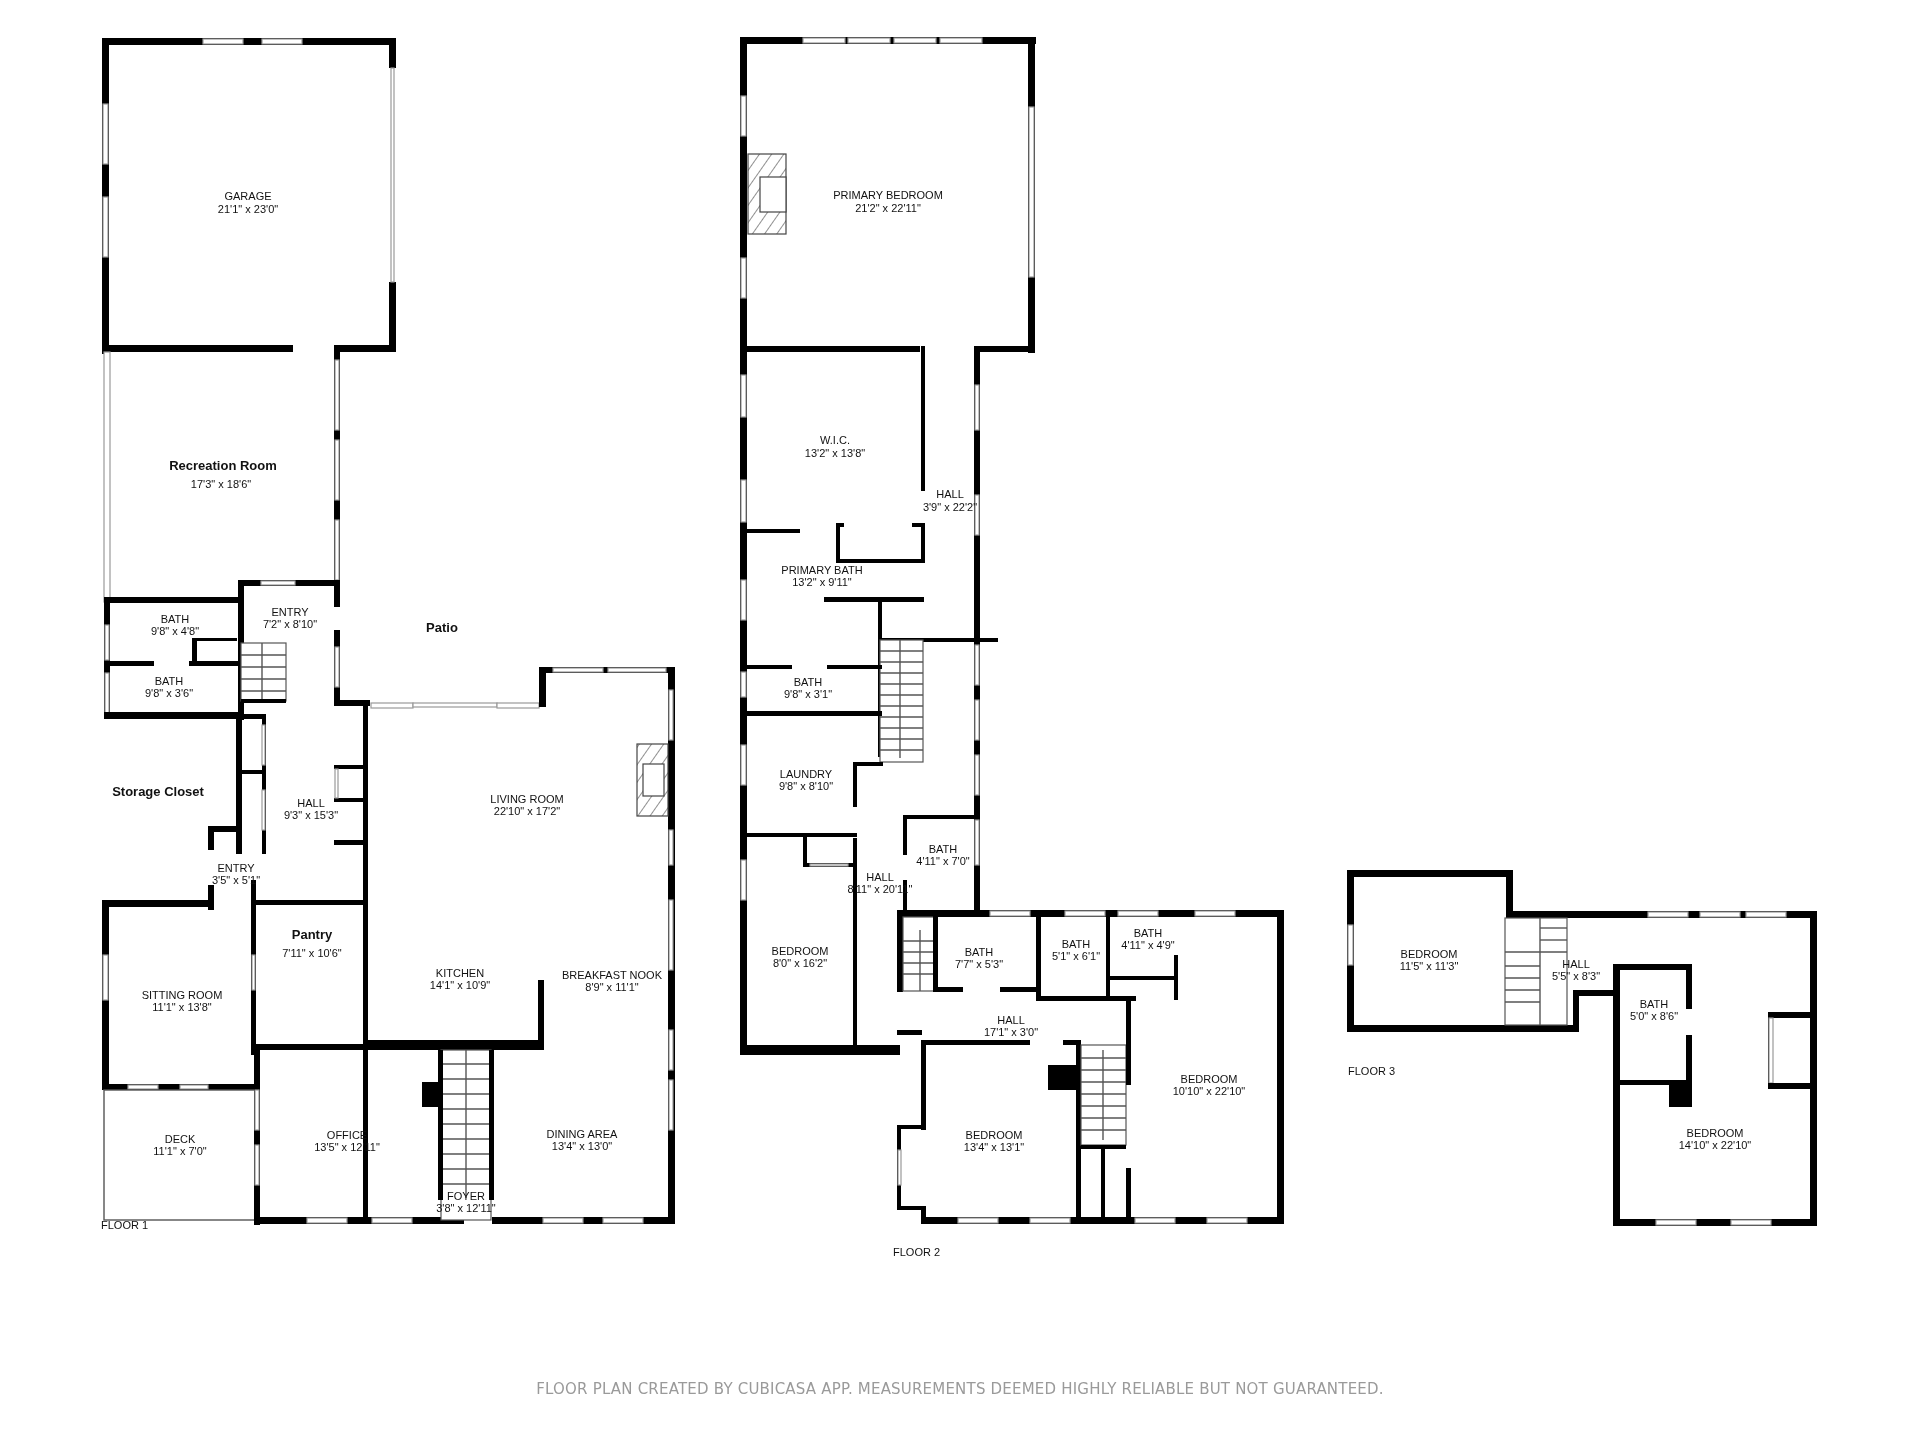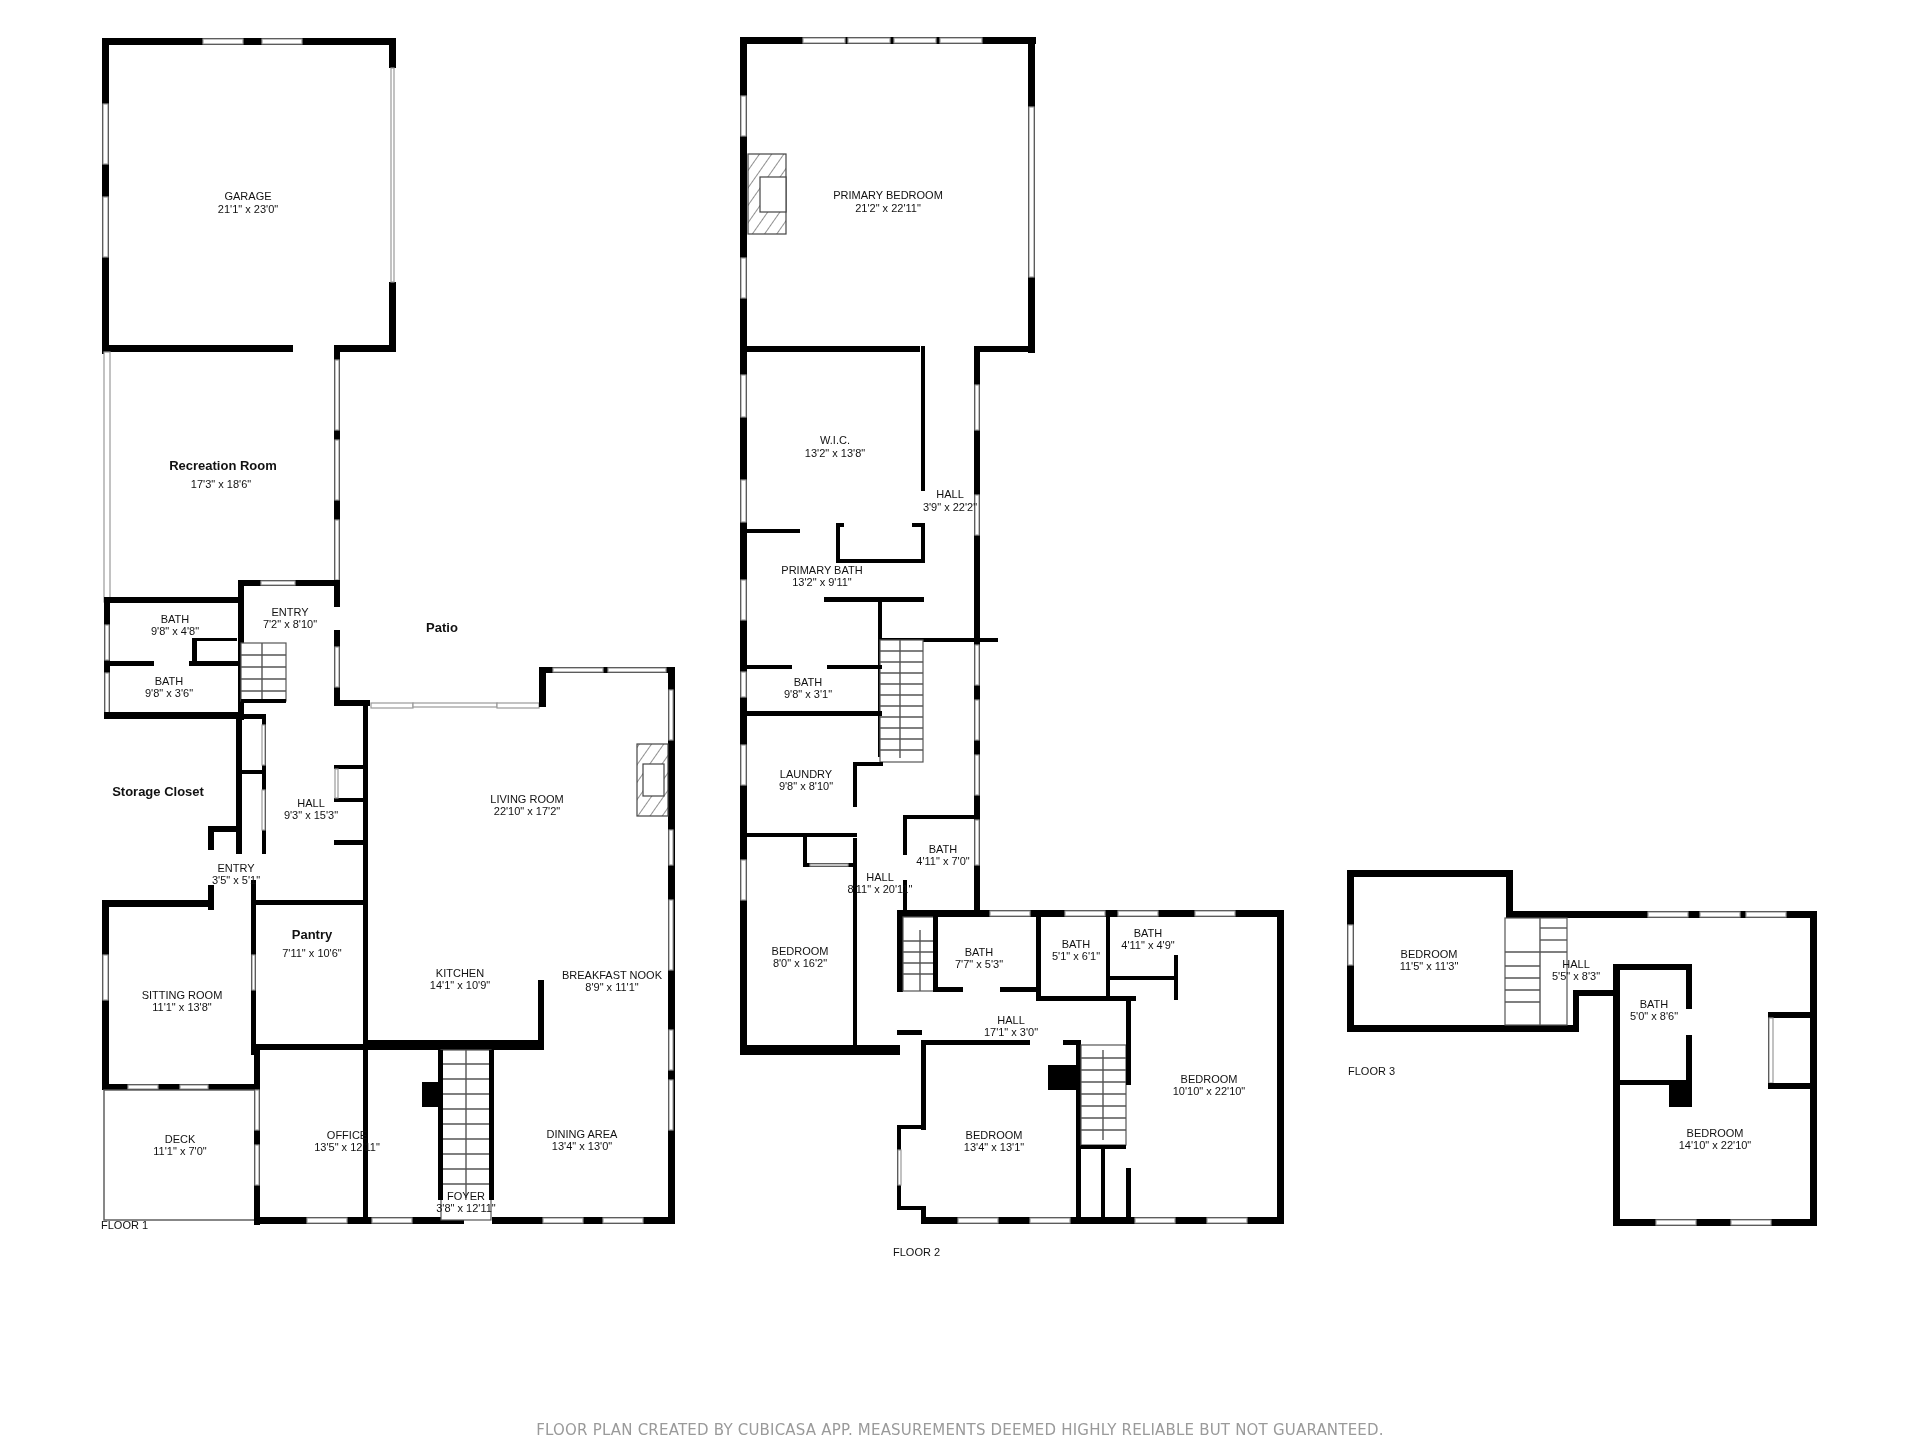--- a/index.html
+++ b/index.html
@@ -7,21 +7,21 @@
   svg { position: absolute; left: 0; top: 0; }
   .wall { fill: #000000; }
   .win { fill: #ffffff; stroke: #9a9a9a; stroke-width: 1.2; }
   .thin { fill: none; stroke: #555555; stroke-width: 1.4; }
   .stair { fill: #ffffff; stroke: #555555; stroke-width: 1.2; }
   .hatch { fill: url(#hatch); stroke: #444444; stroke-width: 1.2; }
   .room-name { font-family: "Liberation Sans", sans-serif; font-size: 11px; fill: #111111; text-anchor: middle; }
   .room-name.bold { font-weight: bold; font-size: 13px; }
   .room-dim { font-family: "Liberation Sans", sans-serif; font-size: 11px; fill: #111111; text-anchor: middle; }
   .floor-label { font-family: "Liberation Sans", sans-serif; font-size: 11px; fill: #111111; }
-  .footer { position: absolute; left: 0; width: 1920px; top: 1380px; text-align: center; font-family: "DejaVu Sans", sans-serif; font-size: 15px; color: #9a9a9a; letter-spacing: 0.2px; margin-top: 41px; }
+  .footer { position: absolute; left: 0; width: 1920px; top: 1380px; text-align: center; font-family: "DejaVu Sans", sans-serif; font-size: 15px; color: #9a9a9a; letter-spacing: 0.2px; }
 </style>
 </head>
 <body>
 
 <svg width="1920" height="1440" viewBox="0 0 1920 1440">
   <defs>
     <pattern id="hatch" width="10" height="10" patternUnits="userSpaceOnUse" patternTransform="rotate(35)">
       <line x1="0" y1="0" x2="0" y2="10" stroke="#444" stroke-width="1.2"></line>
     </pattern>
   </defs>

